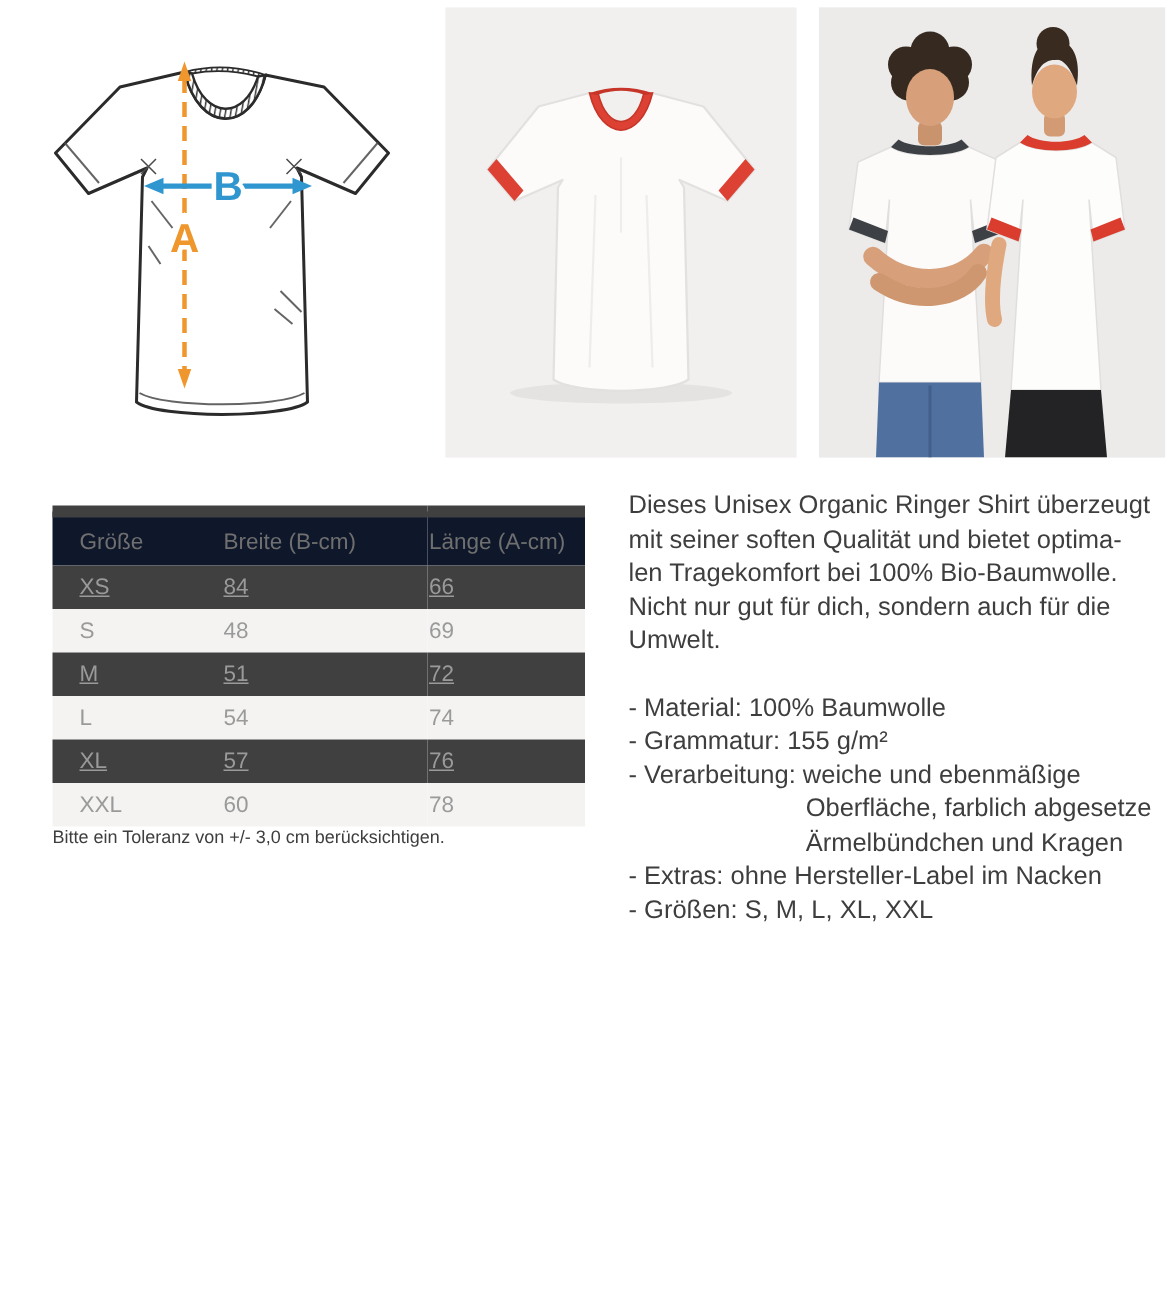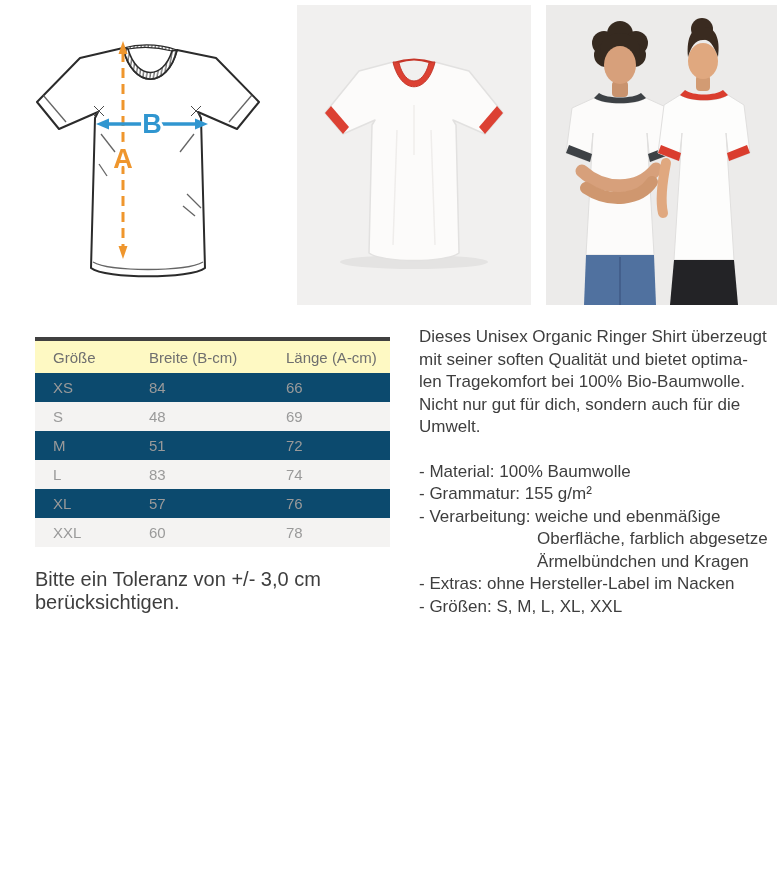--- a/index.html
+++ b/index.html
@@ -14,30 +14,30 @@
   .photo-models{left:546px;width:231px;background:#ecebea;}
   .photo-box svg{display:block;}
   
   .size-table{
     position:absolute;left:35px;top:337px;width:355px;
     border-collapse:collapse;table-layout:fixed;
     font-size:15px;color:#9a9a9a;
   }
   .size-table th{
     font-weight:normal;text-align:left;color:#6f6f6f;
-    height:30px;background:#fef9c3;border-top:4px solid #404040;
+    height:30px;background:#0f172a;border-top:8px solid #404040;
   }
   .size-table td{height:27px;}
   .size-table th:first-child,.size-table td:first-child{padding-left:18px;}
-  .size-table tr.stripe-a td{background:#0c4a6e;}
+  .size-table tr.stripe-a td{background:#404040;text-decoration:underline;}
   .size-table tr.stripe-b td{background:#f4f3f2;}
   
   .tolerance{
-    position:absolute;left:35px;top:568px;width:380px;
-    font-size:20px;color:#3e3e3e;
+    position:absolute;left:35px;top:551px;width:380px;
+    font-size:12px;color:#3e3e3e;
   }
   .description{
     position:absolute;left:419px;top:326px;width:358px;
     font-size:17px;line-height:22.5px;color:#3e3e3e;
   }
   .description p{margin:0 0 22px 0;white-space:pre-wrap;}
   .mlabel{font:bold 27px "Liberation Sans",sans-serif;paint-order:stroke;stroke:#ffffff;stroke-width:6px;}
 </style>
 </head>
 <body>
@@ -171,21 +171,21 @@
         <td>48</td>
         <td>69</td>
       </tr>
       <tr class="stripe-a">
         <td>M</td>
         <td>51</td>
         <td>72</td>
       </tr>
       <tr class="stripe-b">
         <td>L</td>
-        <td>83</td>
+        <td>54</td>
         <td>74</td>
       </tr>
       <tr class="stripe-a">
         <td>XL</td>
         <td>57</td>
         <td>76</td>
       </tr>
       <tr class="stripe-b">
         <td>XXL</td>
         <td>60</td>

